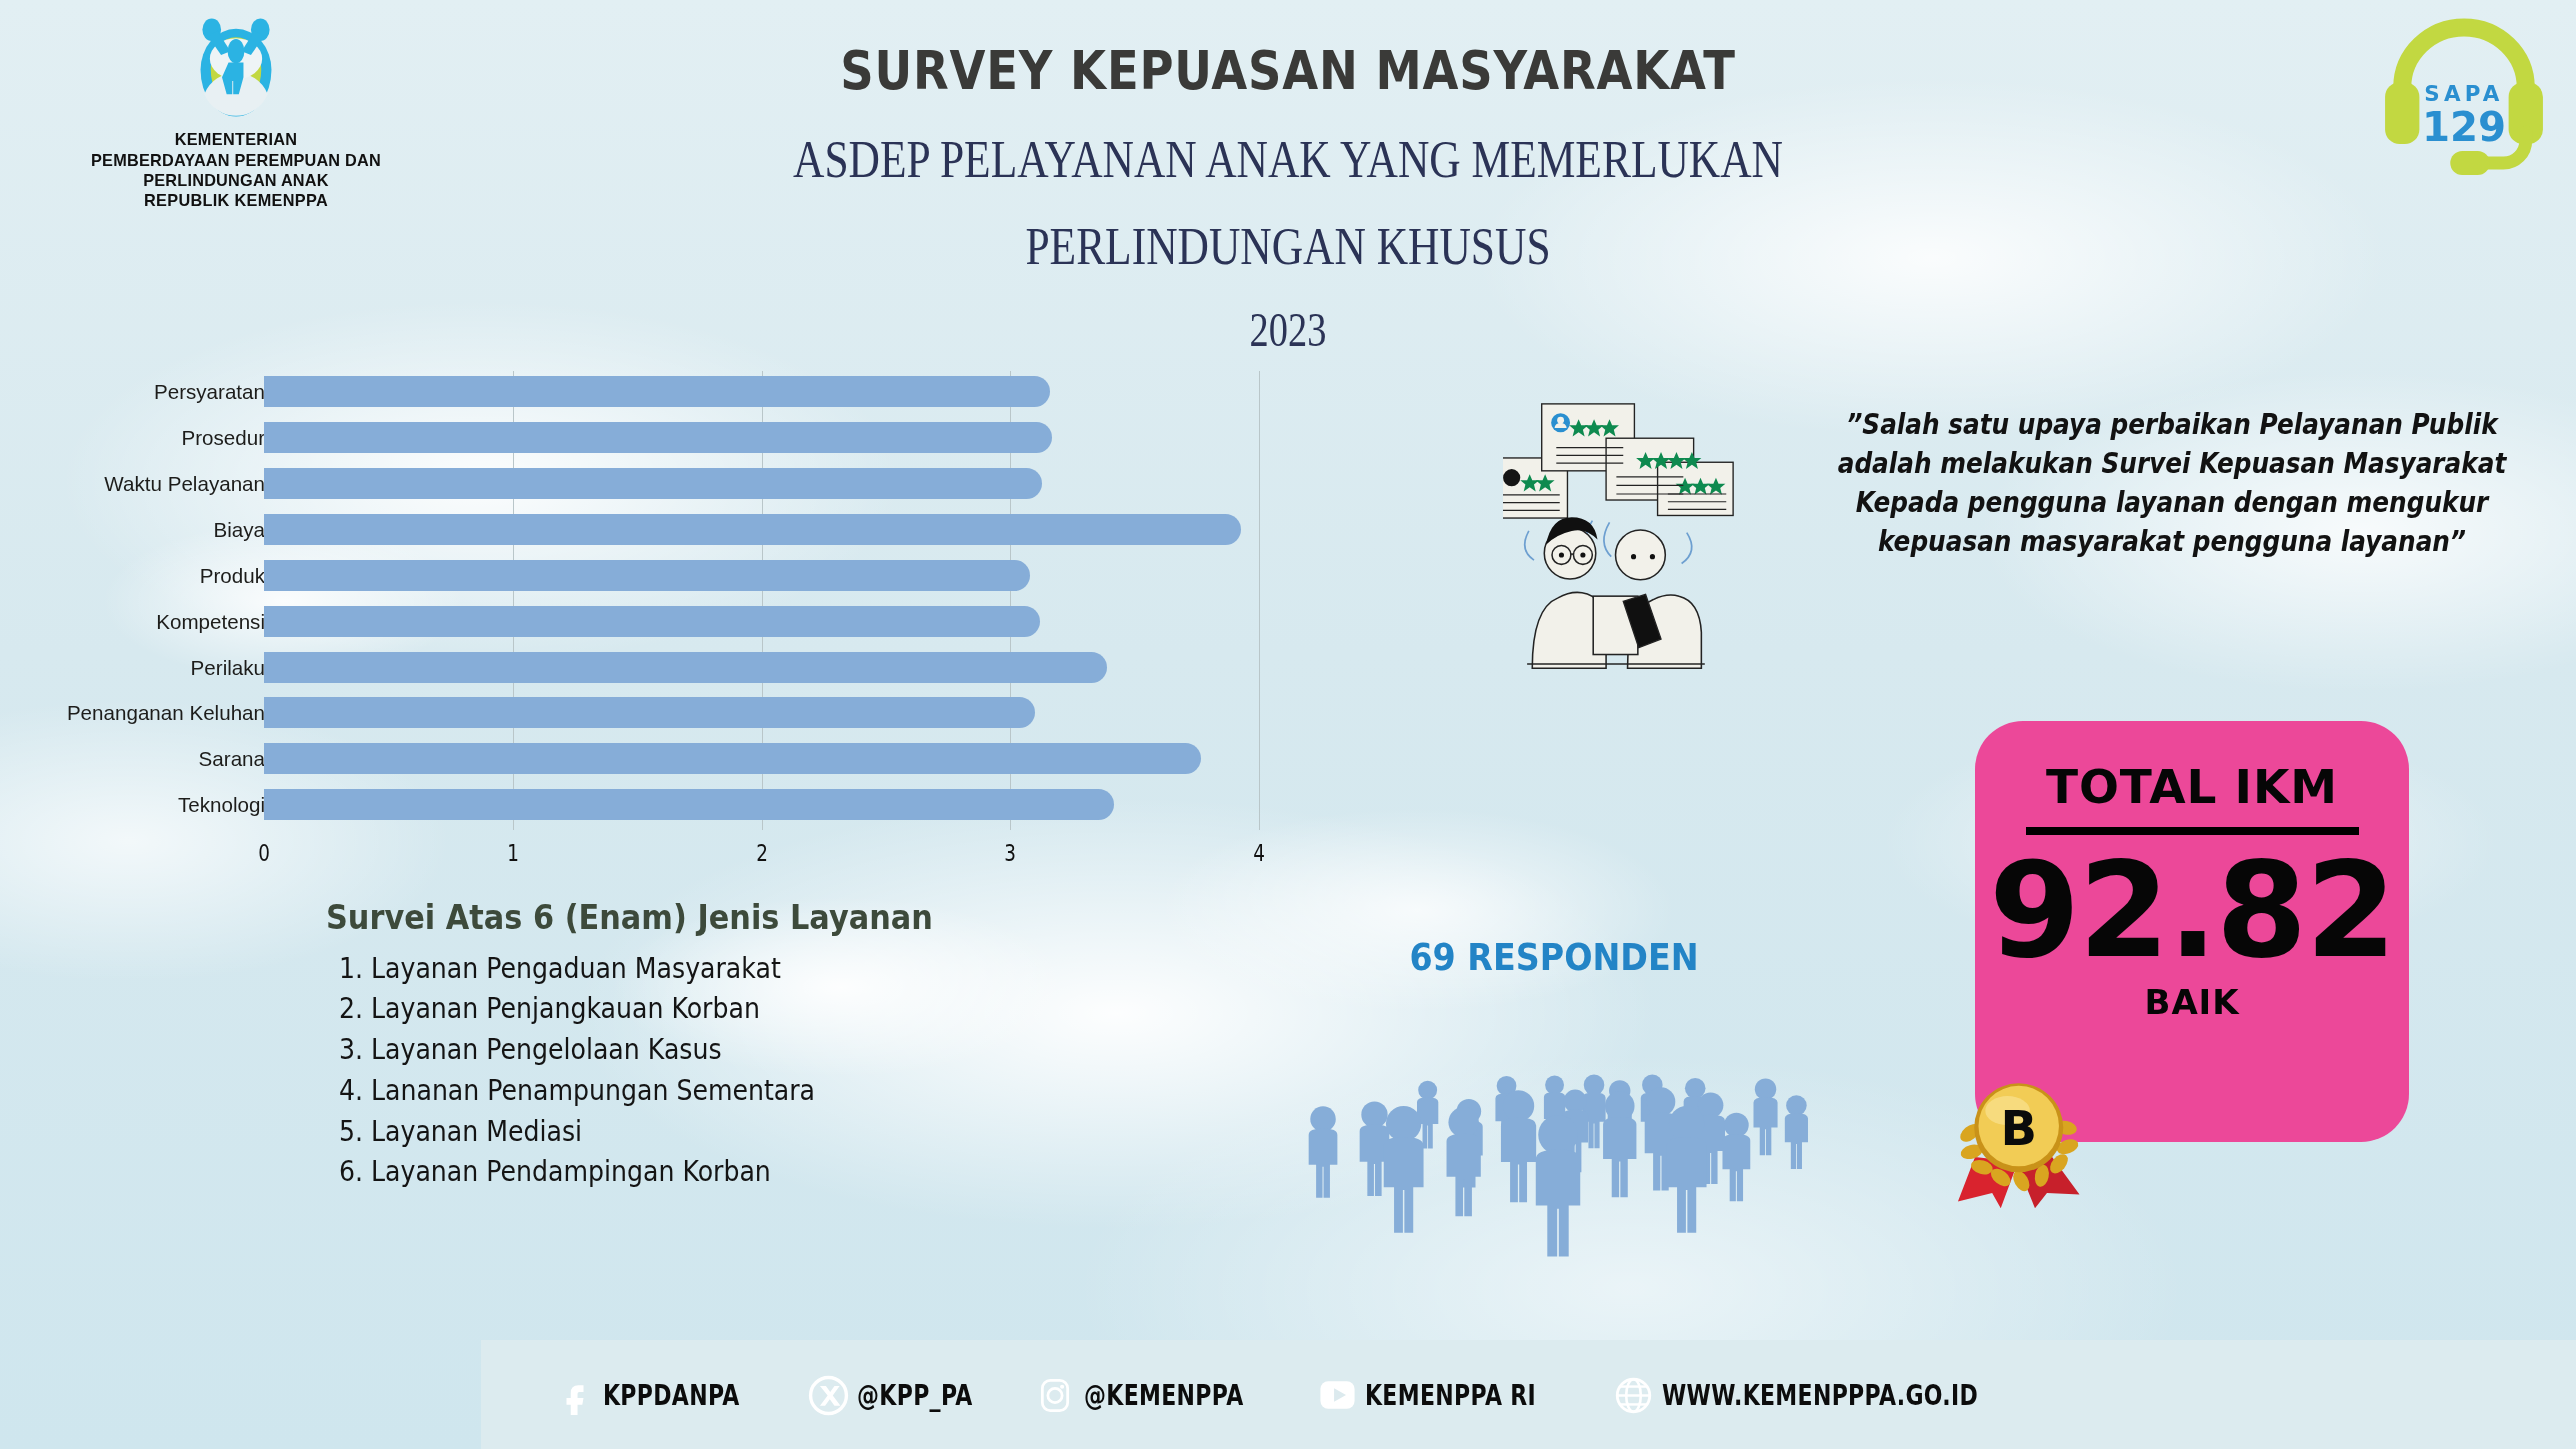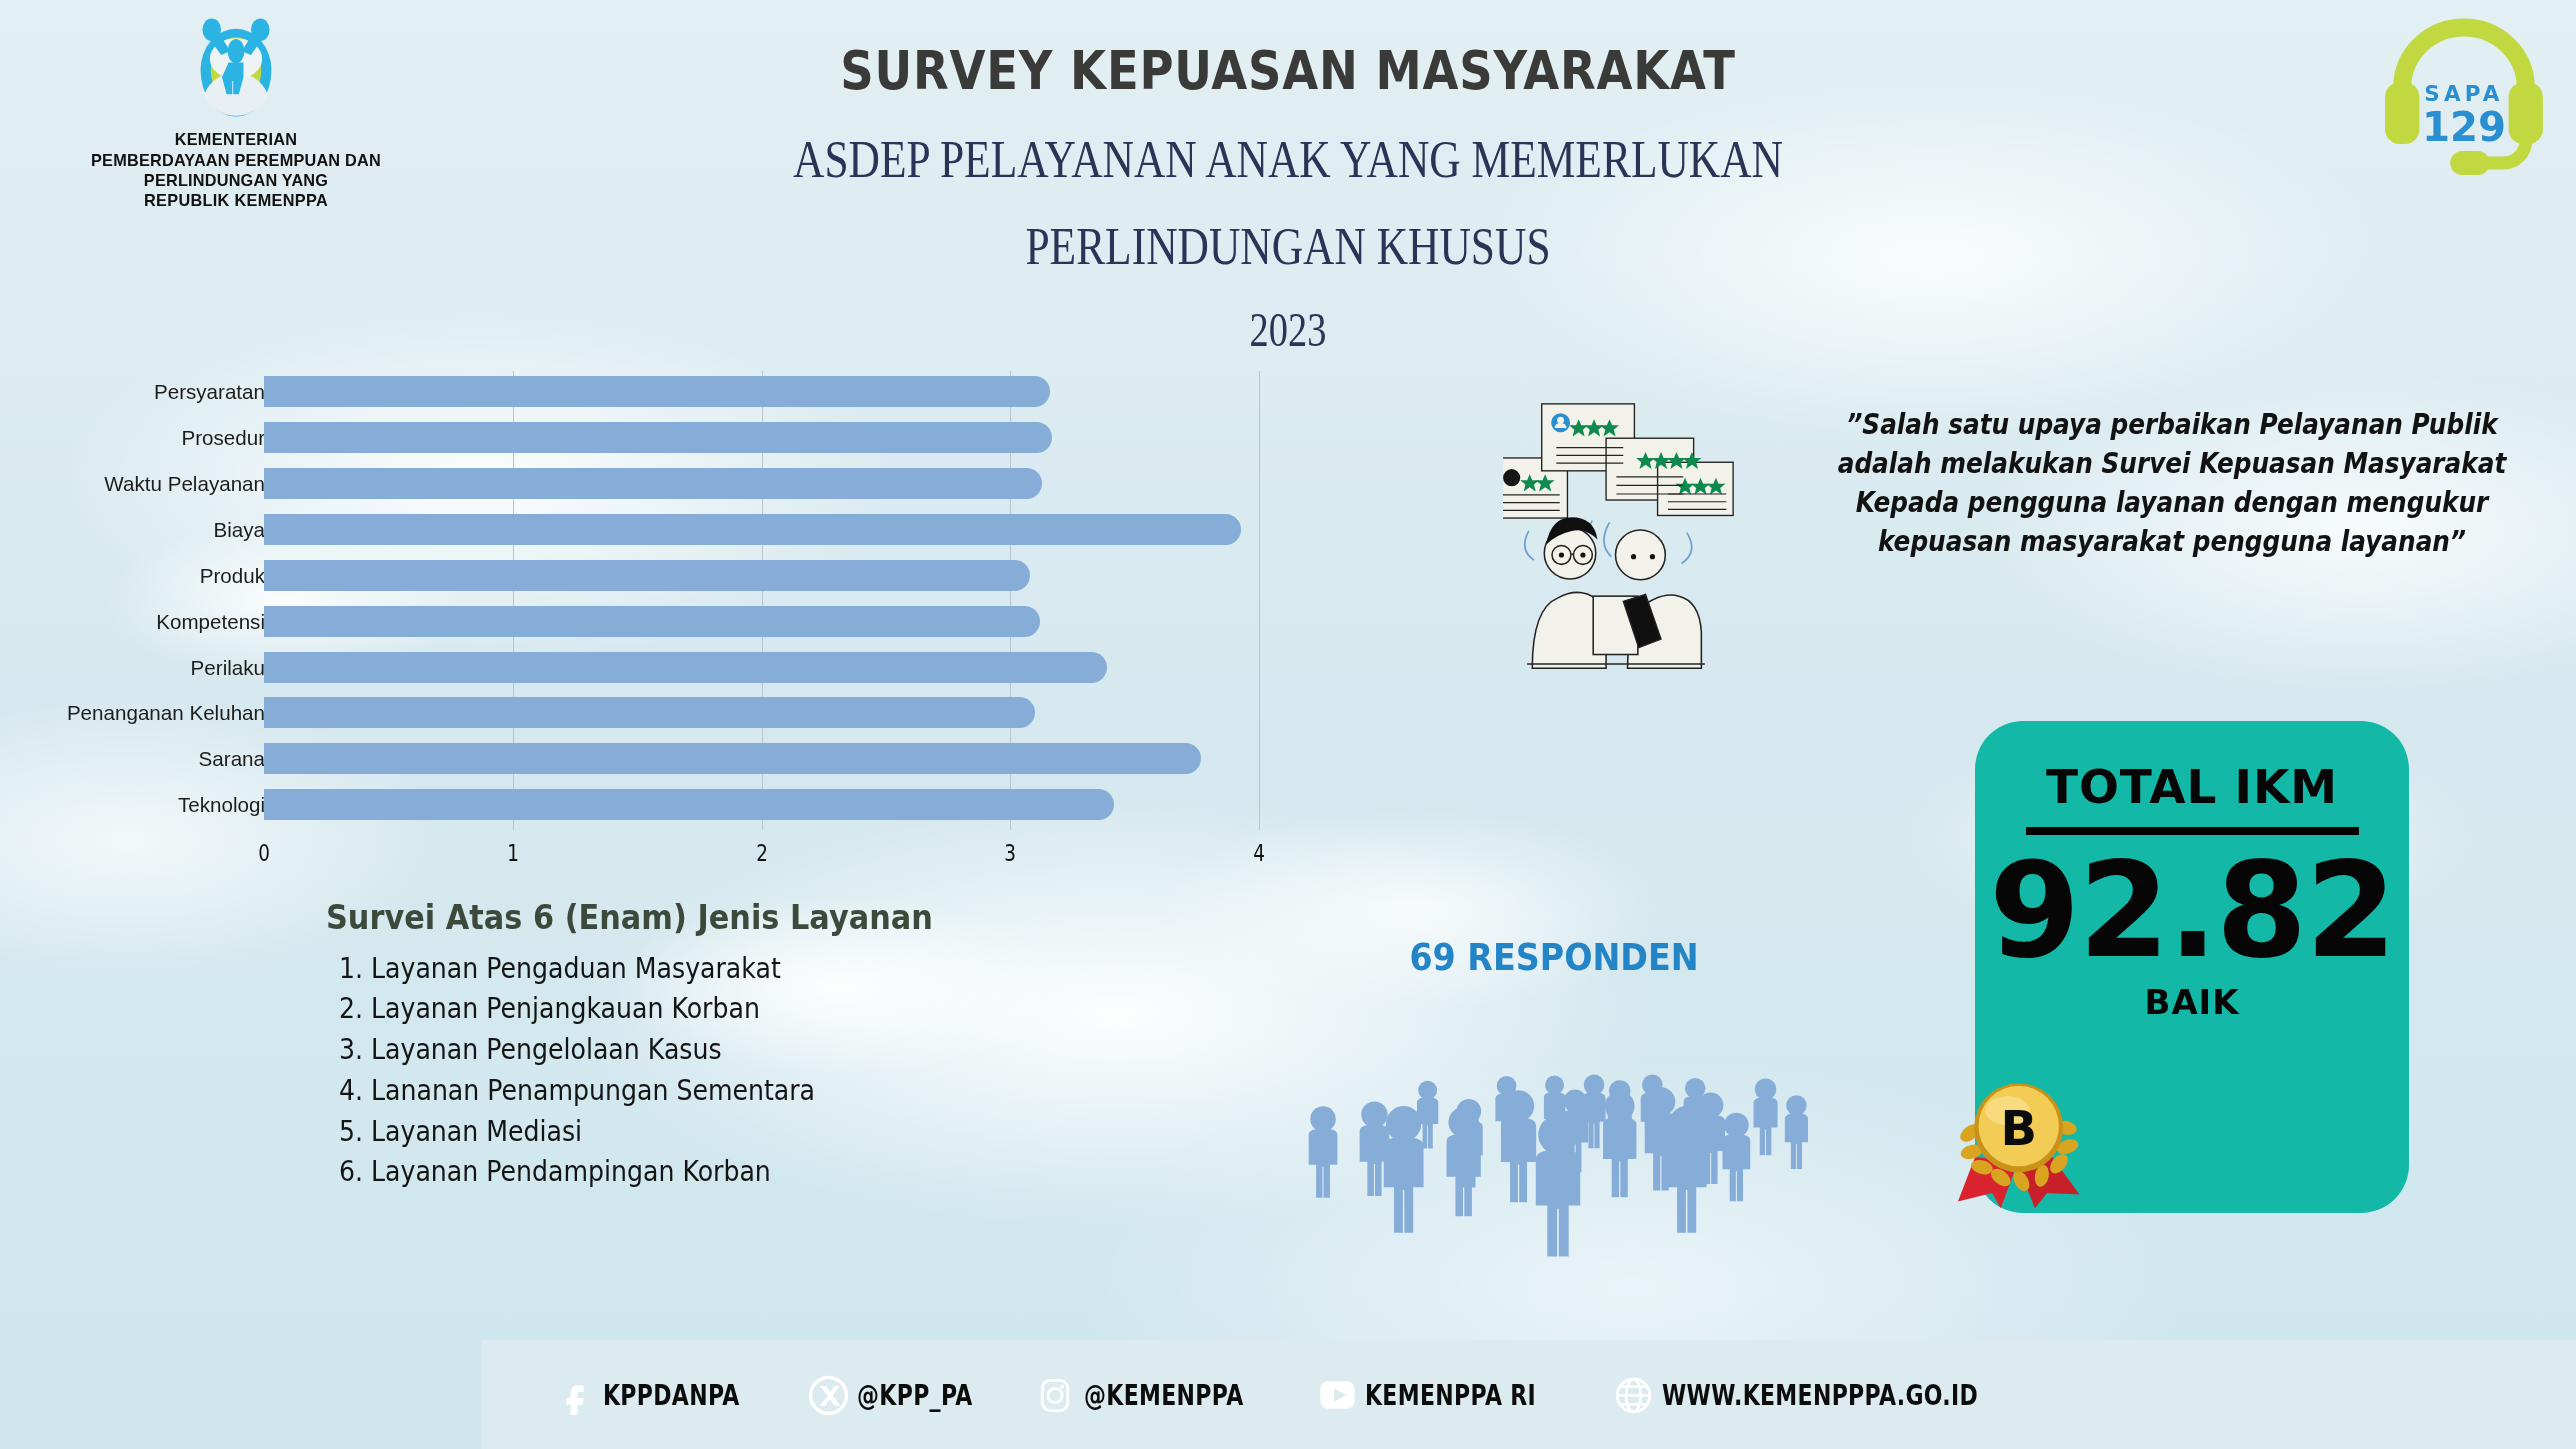--- a/index.html
+++ b/index.html
@@ -75,22 +75,22 @@
     font-size:27.5px;font-style:italic;font-weight:bold;color:#121212;line-height:1.42;
     font-family:"DejaVu Sans",sans-serif;transform:scaleX(.9);transform-origin:center;}
 
   
   #resp-title{position:absolute;left:1288px;top:936px;width:532px;text-align:center;
     font-size:37px;font-weight:bold;color:#2384c6;font-family:"DejaVu Sans",sans-serif;
     transform:scaleX(.9);transform-origin:center;}
   #crowd{position:absolute;left:1292px;top:1018px;width:532px;height:283px;}
 
   
-  #ikm{position:absolute;left:1975px;top:721px;width:434px;height:492px;
-    background:#14b8a6;border-radius:48px;text-align:center;}
+  #ikm{position:absolute;left:1975px;top:721px;width:434px;height:421px;
+    background:#ec4899;border-radius:48px;text-align:center;}
   #ikm .t{padding-top:38px;font-size:47px;font-weight:bold;color:#060606;letter-spacing:0.9px;
     font-family:"DejaVu Sans",sans-serif;}
   #ikm .rule{width:333px;height:7.7px;background:#000;margin:13px auto 0;}
   #ikm .score{margin-top:10.3px;font-size:131px;font-weight:bold;color:#060606;line-height:1;
     font-family:"DejaVu Sans",sans-serif;letter-spacing:-1.7px;}
   #ikm .lbl{margin-top:6px;font-size:34px;font-weight:bold;color:#060606;letter-spacing:0.9px;
     font-family:"DejaVu Sans",sans-serif;}
   #medal{position:absolute;left:1951px;top:1073px;width:150px;height:137px;}
 
   
@@ -120,21 +120,21 @@
       <ellipse cx="34" cy="19" rx="10" ry="12" fill="#2bb3e3"></ellipse>
       <ellipse cx="86" cy="19" rx="10" ry="12" fill="#2bb3e3"></ellipse>
       <path d="M30 26 L44 46 L54 42 L40 20 Z" fill="#2bb3e3"></path>
       <path d="M90 26 L76 46 L66 42 L80 20 Z" fill="#2bb3e3"></path>
       <ellipse cx="60" cy="42" rx="9" ry="13" fill="#2bb3e3"></ellipse>
       <path d="M52 54 h16 v16 l-5 18 h-6 v-14 h-1 v14 h-6 l-5 -18 Z" fill="#2bb3e3"></path>
     </svg>
   </div>
   <div class="lines">
     <div class="l1">KEMENTERIAN</div>
-    <div class="l2">PEMBERDAYAAN PEREMPUAN DAN PERLINDUNGAN YANG</div>
+    <div class="l2">PEMBERDAYAAN PEREMPUAN DAN PERLINDUNGAN ANAK</div>
     <div class="l3">REPUBLIK KEMENPPA</div>
   </div>
 </div>
 
 <div id="sapa">
   <svg viewBox="0 0 200 190" width="172" height="163">
     <path d="M28 112 V88 A72 70 0 0 1 172 88 V112" stroke="#c2d841" stroke-width="21" fill="none" stroke-linecap="round"></path>
     <rect x="8" y="82" width="40" height="72" rx="17" fill="#c2d841"></rect>
     <rect x="152" y="82" width="40" height="72" rx="17" fill="#c2d841"></rect>
     <path d="M172 140 V150 A26 26 0 0 1 146 176 H126" stroke="#c2d841" stroke-width="15" fill="none" stroke-linecap="round"></path>

